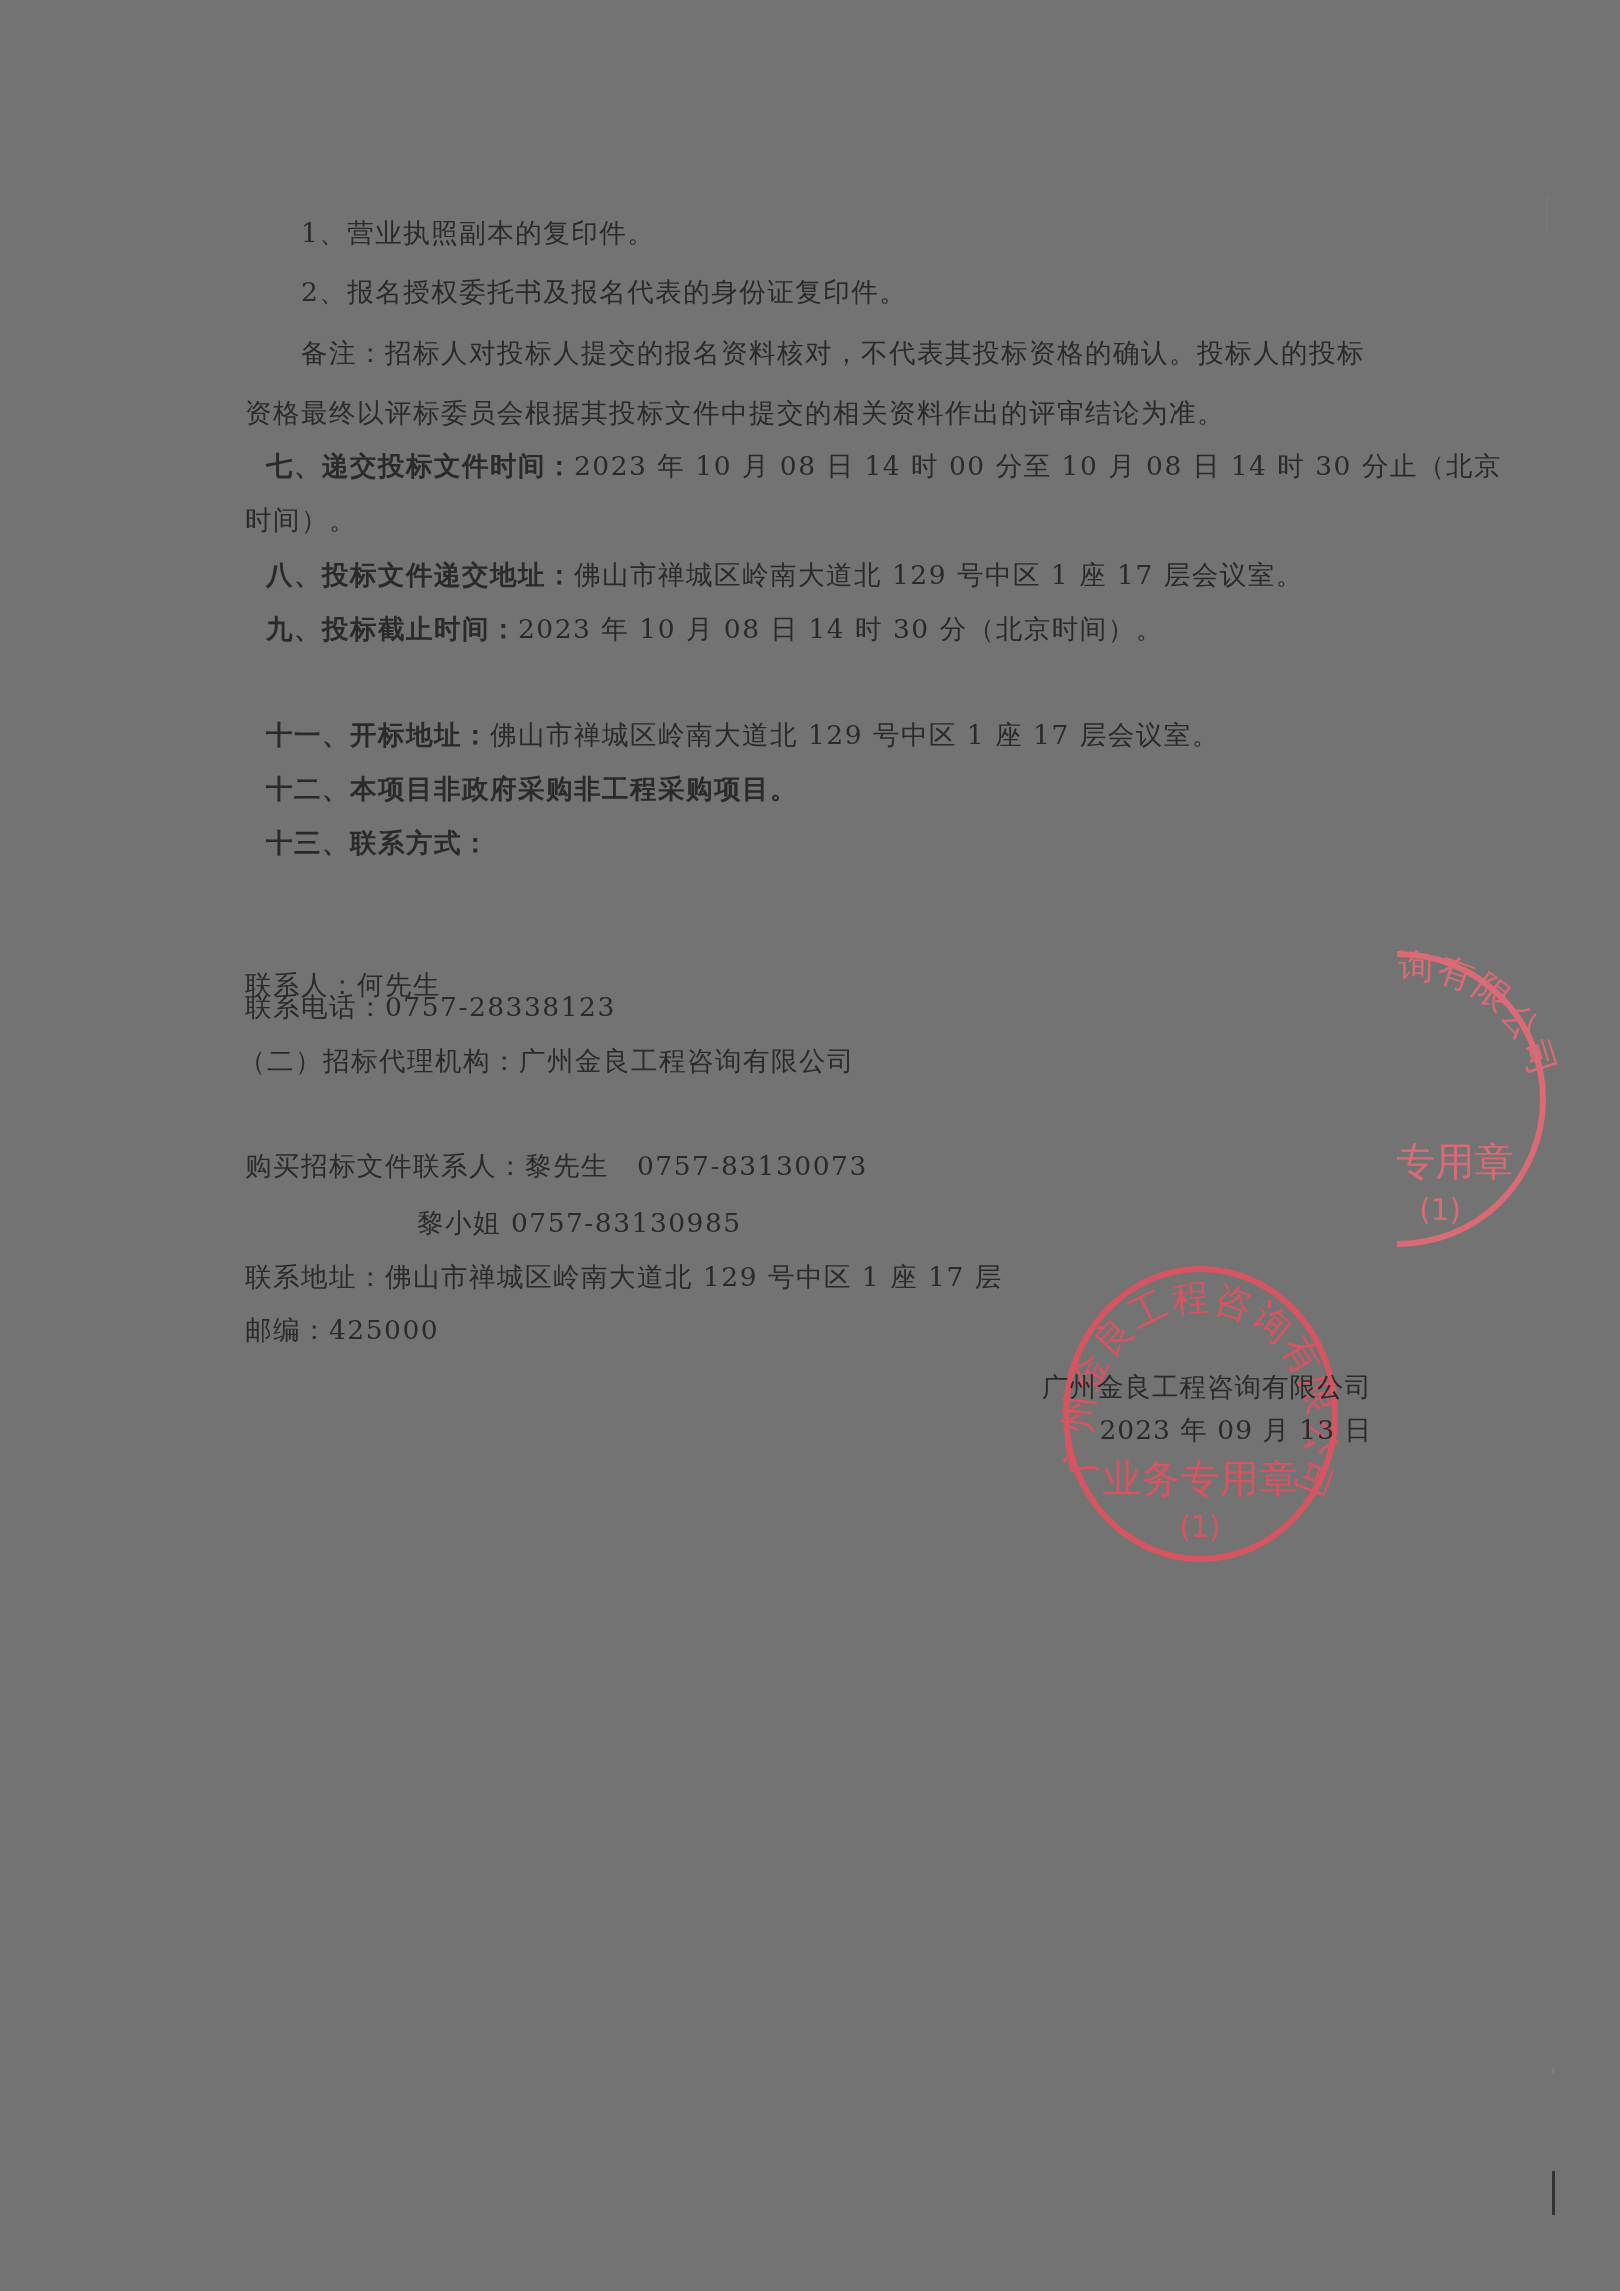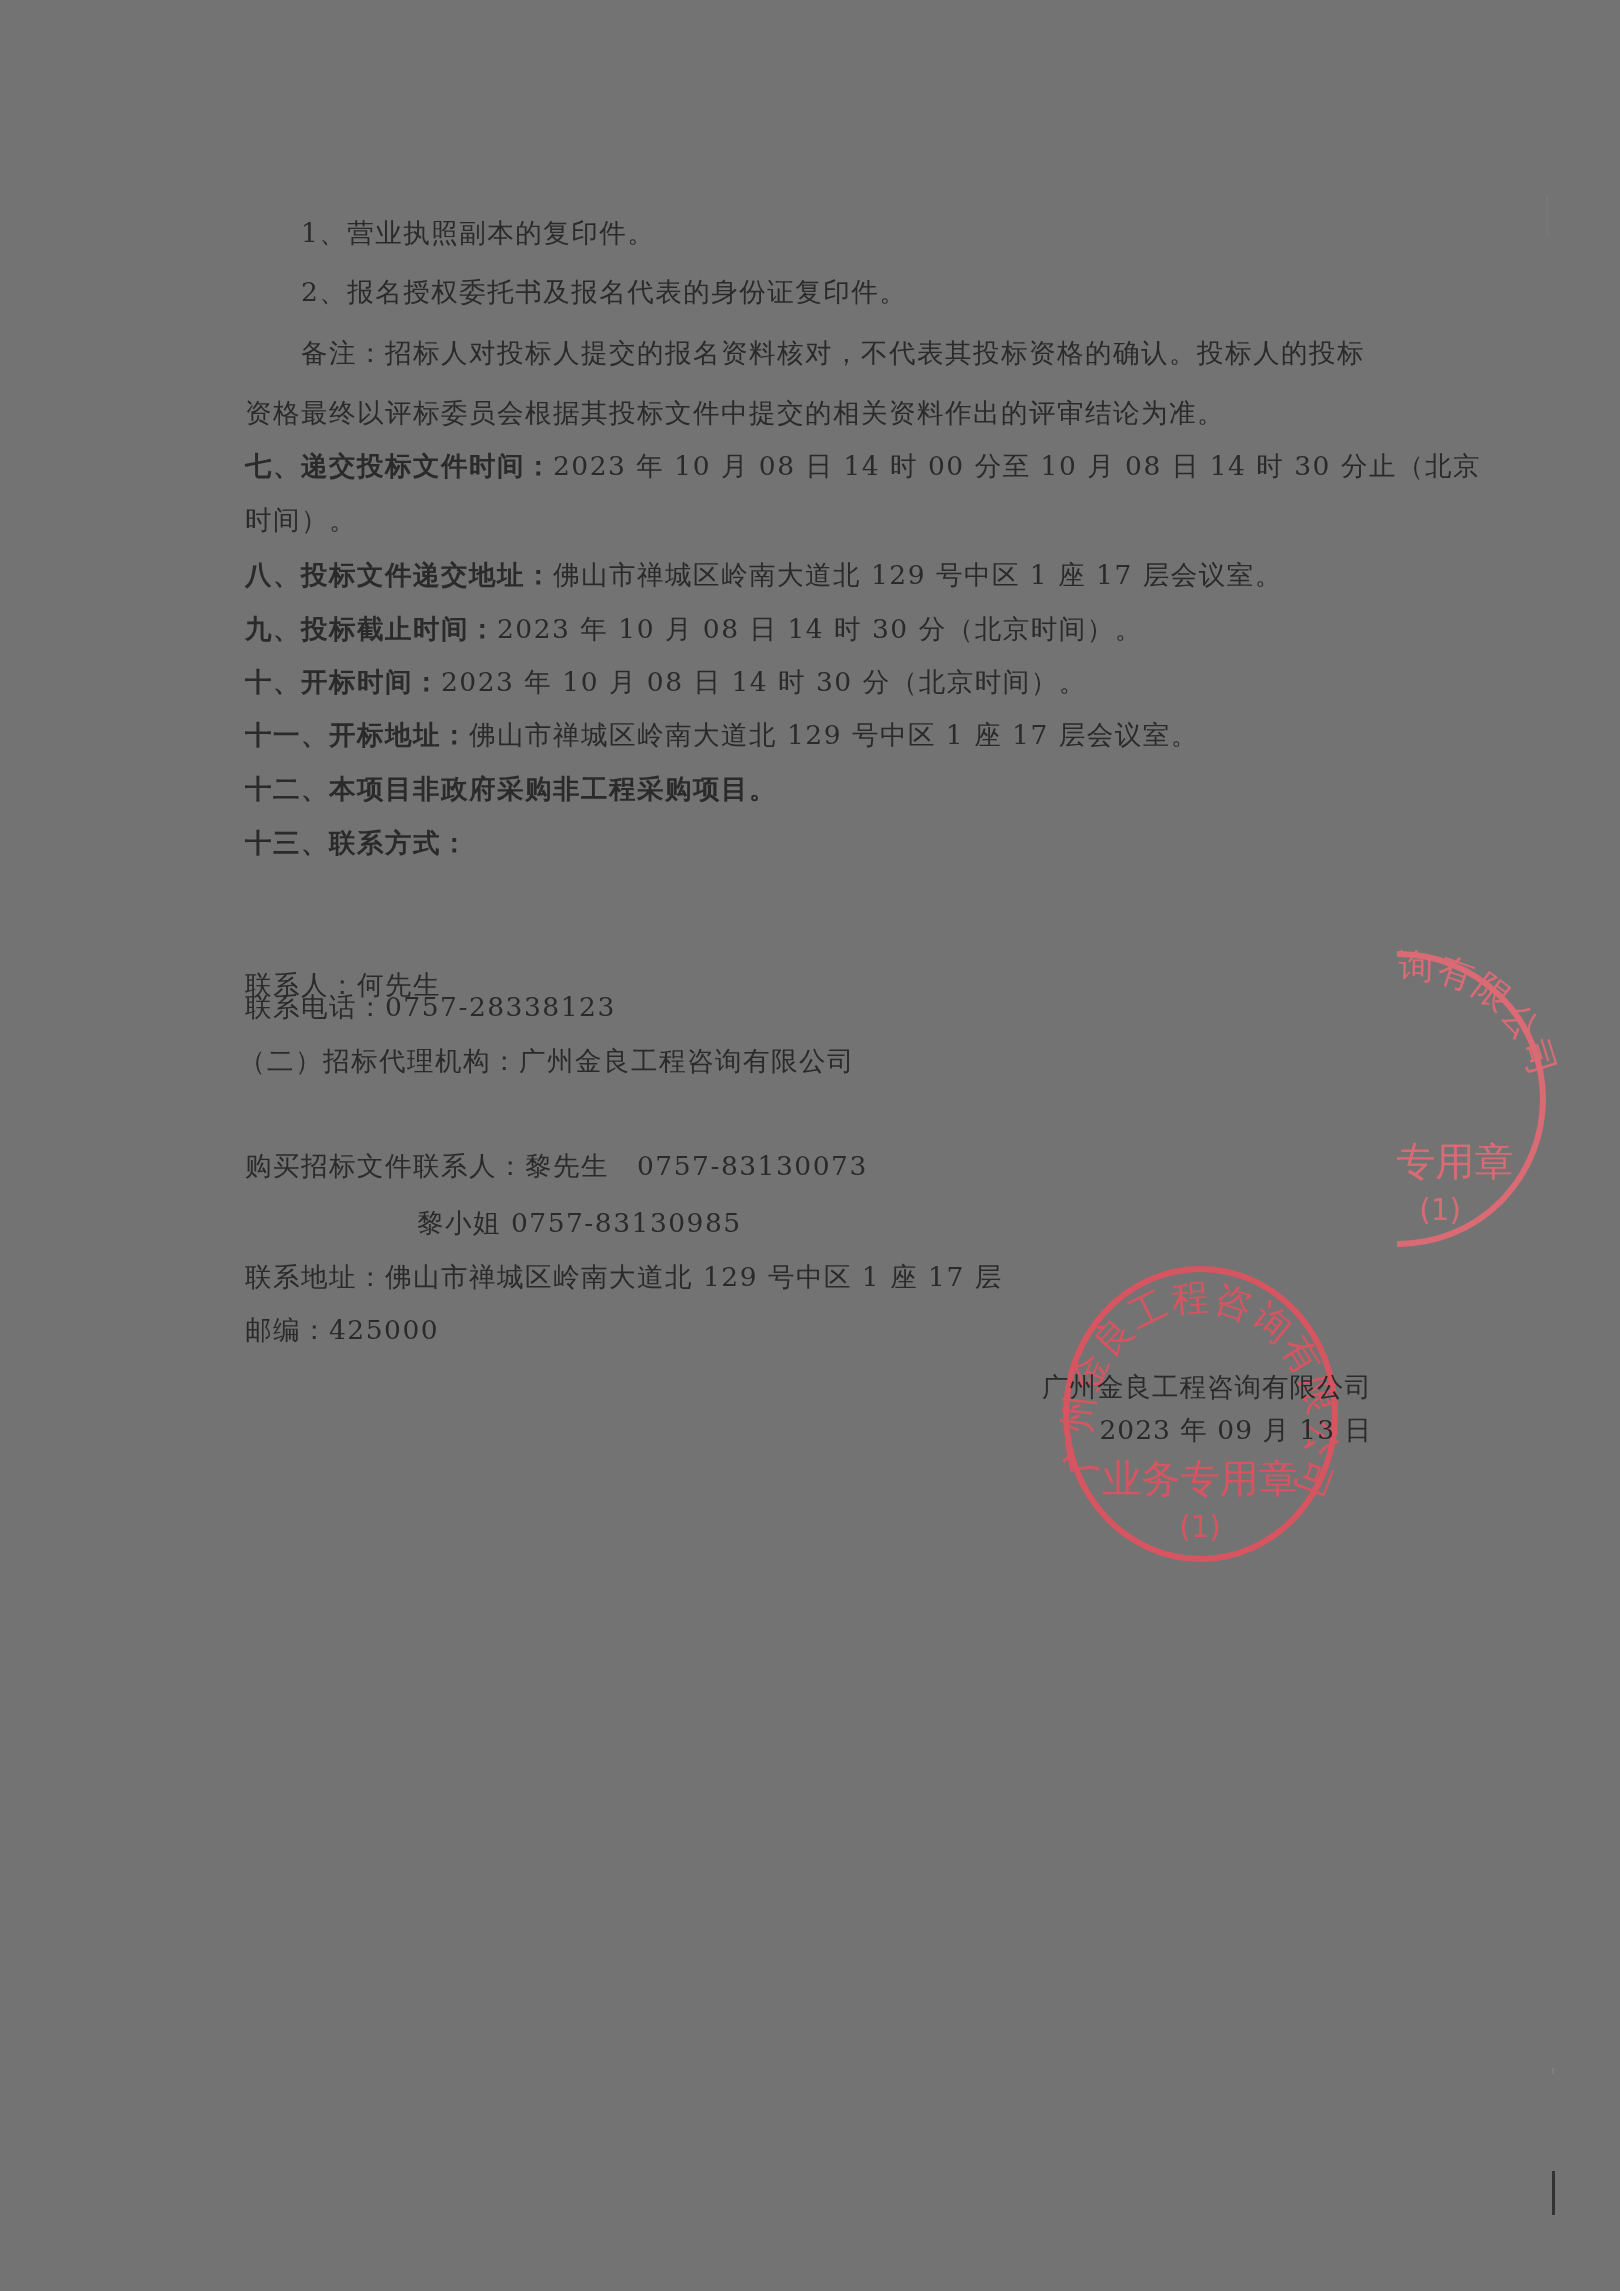--- a/index.html
+++ b/index.html
@@ -3,21 +3,21 @@
 <meta charset="utf-8">
 <style>
   html, body { margin: 0; padding: 0; background: #ffffff; }
   body { width: 1620px; height: 2292px; position: relative; overflow: hidden;
          font-family: "DejaVu Serif", "Liberation Serif", serif; color: #2a2a2a; }
   .page { position: absolute; inset: 0; background: #737373; }
   .line { position: absolute; left: 245px; font-size: 26.5px; line-height: 35px;
           white-space: nowrap; letter-spacing: 1.5px; }
   .line.indent { left: 301px; }
   .line.indent2 { left: 417px; }
-  .bold { font-weight: bold; }
+  .bold { font-weight: bold; margin-left: 21px; }
   .sig { position: absolute; font-size: 26.5px; line-height: 35px; white-space: nowrap;
          letter-spacing: 1px; z-index: 3; }
   .stamp { position: absolute; border-radius: 50%; border: 6.9px solid #e8505e;
            opacity: 0.85; z-index: 2; }
   .stamp svg { position: absolute; left: -6.9px; top: -6.9px; overflow: visible; }
   .artifact { position: absolute; background: #888; opacity: 0.5; }
 </style>
 </head>
 <body>
 
@@ -30,23 +30,20 @@
 
   <div class="line" style="top:448px">
     <span class="bold">七、递交投标文件时间：</span><span>2023 年 10 月 08 日 14 时 00 分至 10 月 08 日 14 时 30 分止（北京</span>
   </div>
   <div class="line" style="top:502px">时间）。</div>
   <div class="line" style="top:557px">
     <span class="bold">八、投标文件递交地址：</span><span>佛山市禅城区岭南大道北 129 号中区 1 座 17 层会议室。</span>
   </div>
   <div class="line" style="top:611px">
     <span class="bold">九、投标截止时间：</span><span>2023 年 10 月 08 日 14 时 30 分（北京时间）。</span>
-  </div>
-  <div class="line" style="top:664px">
-    <span class="bold">十、开标时间：</span><span>2023 年 10 月 08 日 14 时 30 分（北京时间）。</span>
   </div>
   <div class="line" style="top:717px">
     <span class="bold">十一、开标地址：</span><span>佛山市禅城区岭南大道北 129 号中区 1 座 17 层会议室。</span>
   </div>
   <div class="line bold" style="top:771px">十二、本项目非政府采购非工程采购项目。</div>
   <div class="line bold" style="top:825px">十三、联系方式：</div>
 
   <div class="line" style="top:967px">联系人：何先生</div>
   <div class="line" style="top:989px">联系电话：0757-28338123</div>
   <div class="line" style="top:1043px; left:239px">（二）招标代理机构：广州金良工程咨询有限公司</div>

